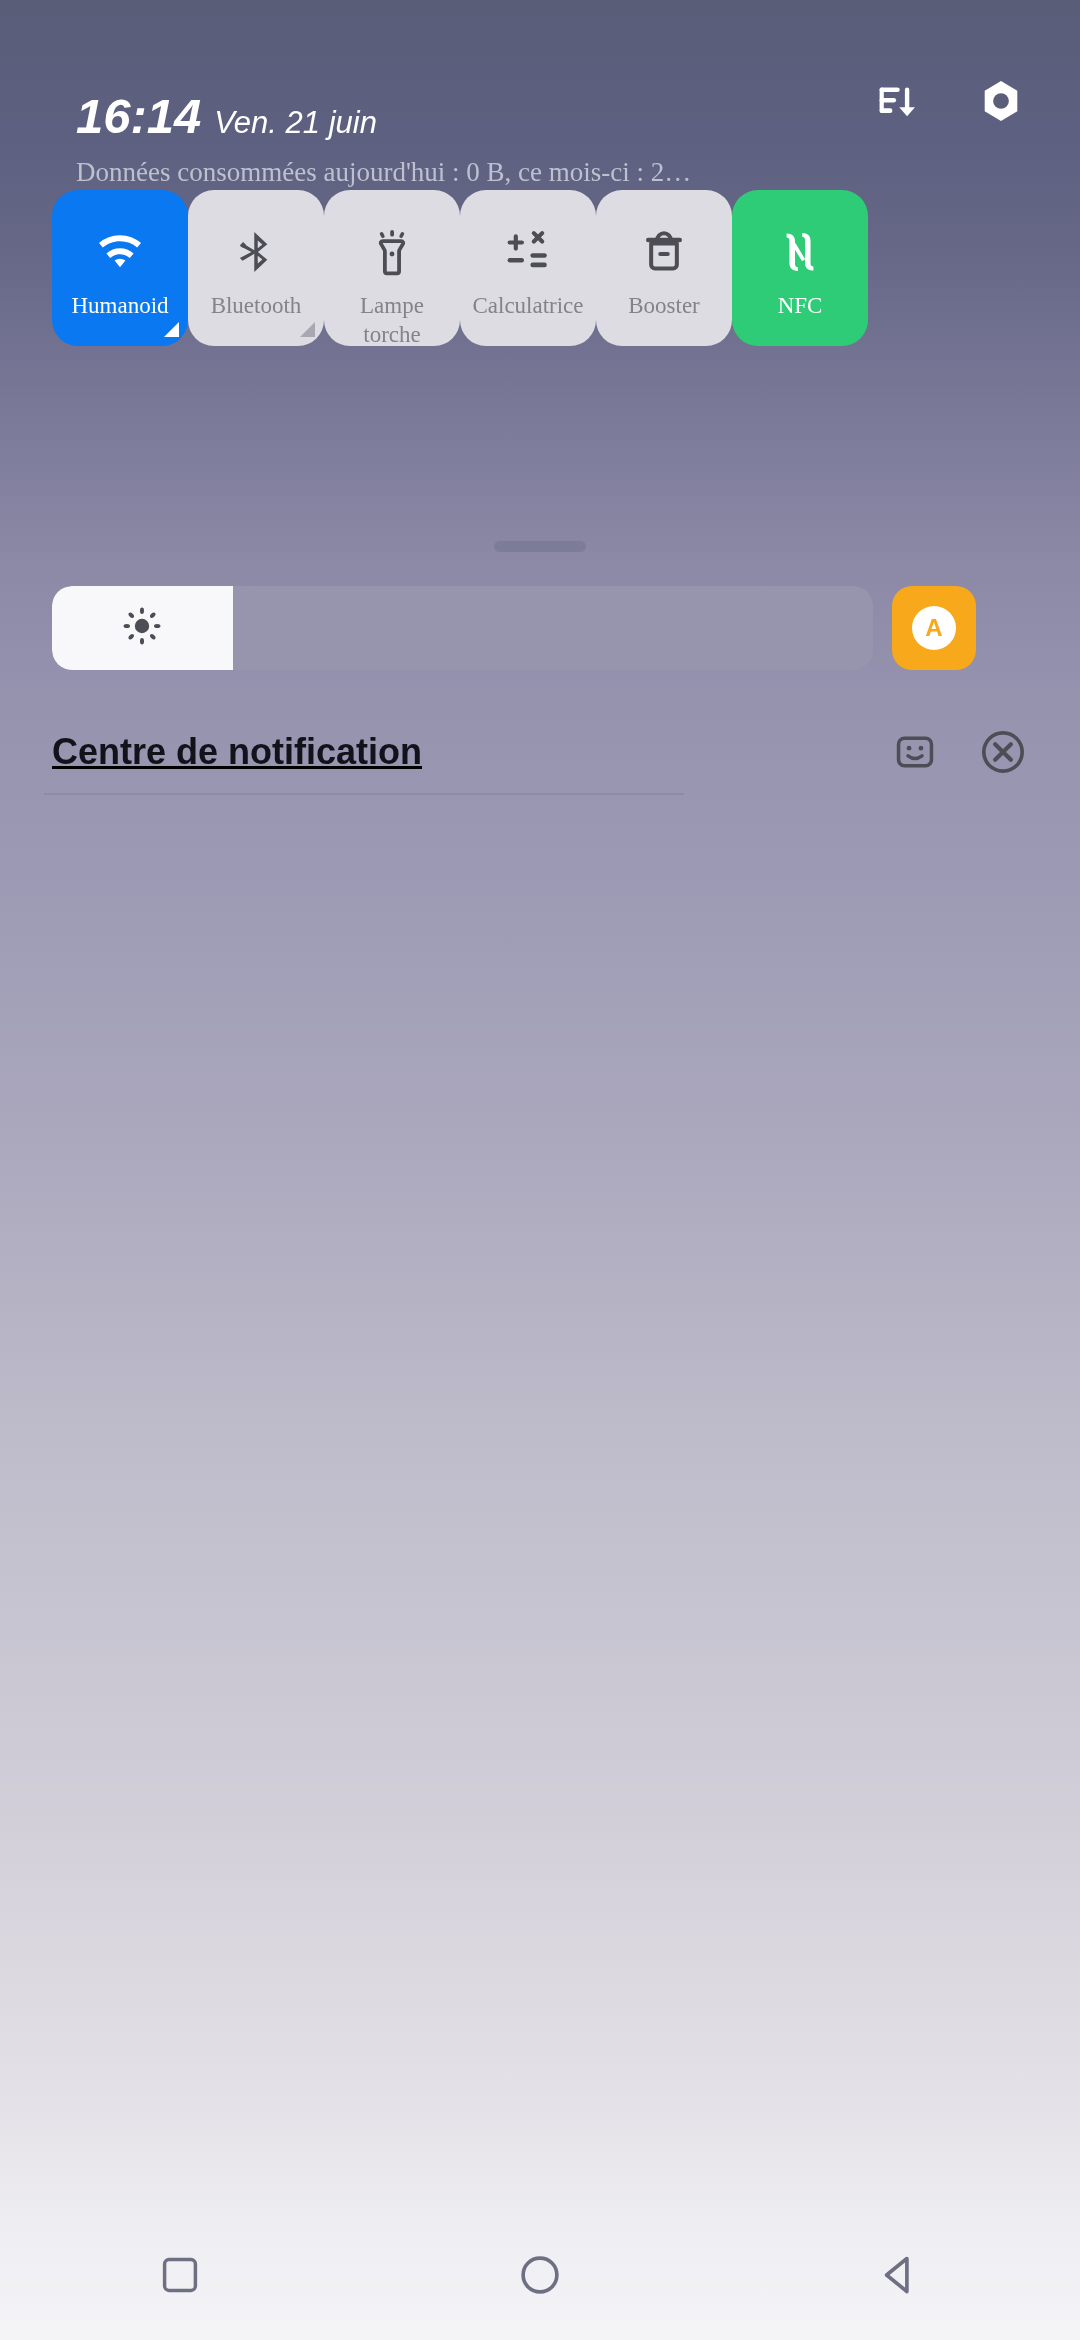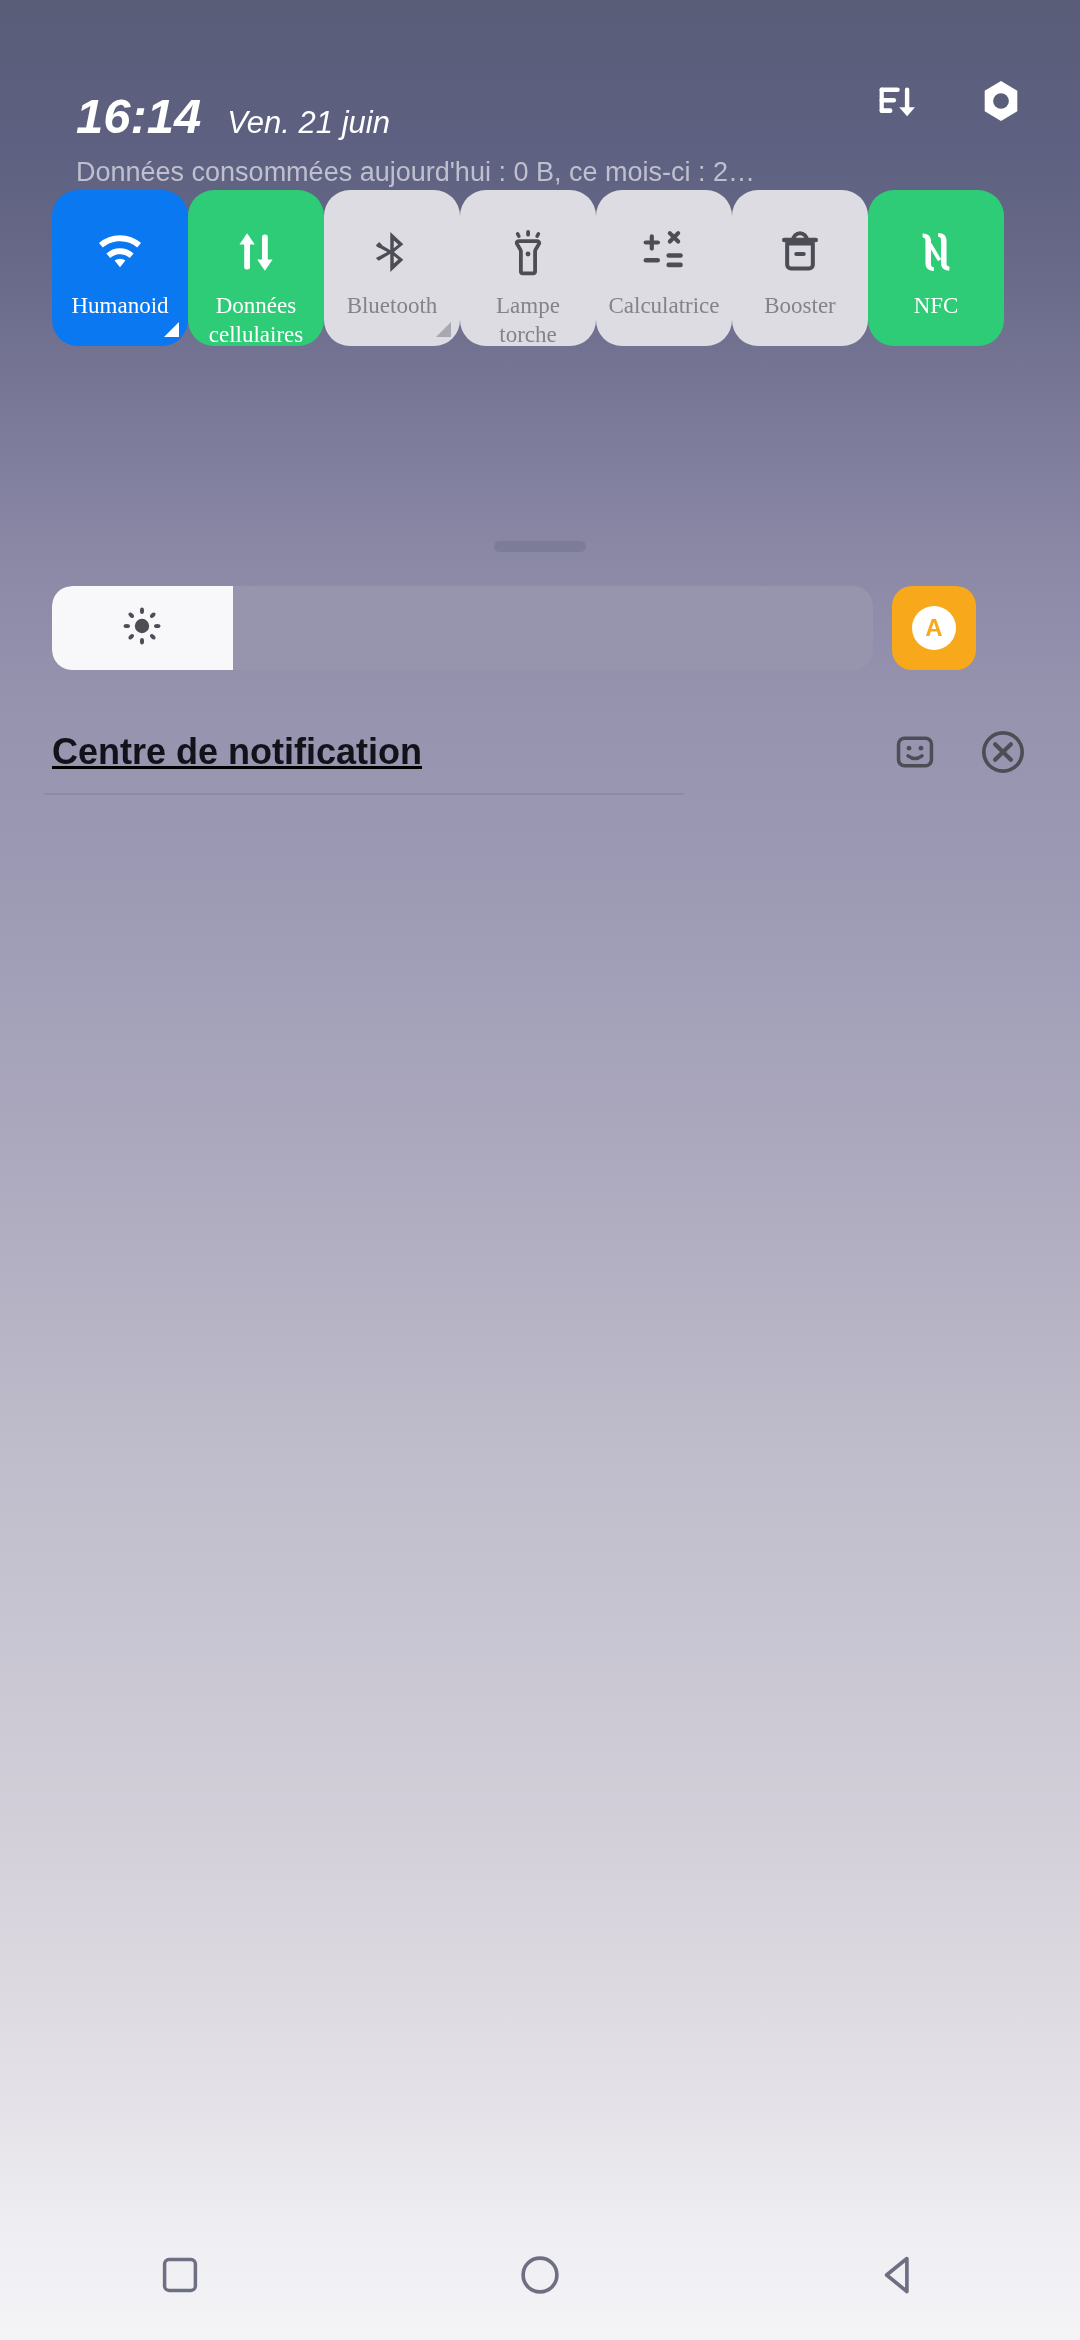--- a/index.html
+++ b/index.html
@@ -60,21 +60,21 @@
     font-size: 49px;
     font-weight: bold;
     color: #ffffff;
     letter-spacing: 0px;
     line-height: 56px;
   }
 
   #date {
     font-size: 31px;
     color: #ffffff;
-    margin-left: 26px;
+    margin-left: 13px;
     line-height: 56px;
   }
 
   #headericons {
     position: absolute;
     right: 56px;
     top: 78px;
     display: flex;
     align-items: center;
     gap: 58px;
@@ -88,20 +88,21 @@
     justify-content: center;
   }
 
   #datausage {
     position: absolute;
     left: 76px;
     top: 157px;
     font-size: 27px;
     color: #bfc0cf;
     white-space: nowrap;
+    font-family: Liberation Serif, serif;
   }
 
   
   #tiles {
     position: absolute;
     top: 190px;
     left: 52px;
     width: 976px;
     display: flex;
     flex-wrap: wrap;
@@ -330,31 +331,20 @@
         <svg width="48" height="48" viewBox="0 0 24 24">
           <path d="M12 19.6 L9.3 16.3 a4.3 4.3 0 0 1 5.4 0 Z" fill="#ffffff"></path>
           <path d="M12 13.1c-1.9 0-3.6.7-4.9 1.9l-1.9-2.3A10.2 10.2 0 0 1 12 10.1a10.2 10.2 0 0 1 6.8 2.6l-1.9 2.3a7.2 7.2 0 0 0-4.9-1.9z" fill="#ffffff"></path>
           <path d="M12 6.6c-3.3 0-6.3 1.2-8.6 3.2L1.5 7.5A15.9 15.9 0 0 1 12 3.6c4 0 7.7 1.5 10.5 3.9l-1.9 2.3A13 13 0 0 0 12 6.6z" fill="#ffffff"></path>
         </svg>
       </span>
       <span class="tlabel">Humanoid</span>
       <span class="corner-mark"></span>
     </div>
 
-    <div class="tile on-green">
-      <span class="ticon">
-        <svg width="48" height="48" viewBox="0 0 24 24">
-          <rect x="6.1" y="6.4" width="2.9" height="14.4" rx="1.2" fill="#ffffff"></rect>
-          <path d="M7.55 2.6 L11.4 8.2 L3.7 8.2 Z" fill="#ffffff"></path>
-          <rect x="15.0" y="3.2" width="2.9" height="14.4" rx="1.2" fill="#ffffff"></rect>
-          <path d="M16.45 21.4 L12.6 15.8 L20.3 15.8 Z" fill="#ffffff"></path>
-        </svg>
-      </span>
-      <span class="tlabel">Données cellulaires</span>
-    </div>
 
 
     <div class="tile off">
       <span class="ticon">
         <svg width="46" height="46" viewBox="0 0 24 24">
           <path d="M11.1 1.6 L17.9 8.0 L13.0 12.0 L17.9 16.0 L11.1 22.4 Z
                    M12.9 6.0 L12.9 10.1 L15.3 8.1 Z
                    M12.9 13.9 L12.9 18.0 L15.3 15.9 Z" fill="#4d4d55" fill-rule="evenodd"></path>
           <rect x="4.2" y="7.3" width="2.2" height="2.2" fill="#4d4d55" transform="rotate(45 5.3 8.4)"></rect>
           <path d="M5.0 7.4 L12.7 12.0 L5.0 16.6 L3.6 15.1 L9.6 12.0 L3.6 8.9 Z" fill="#4d4d55"></path>

